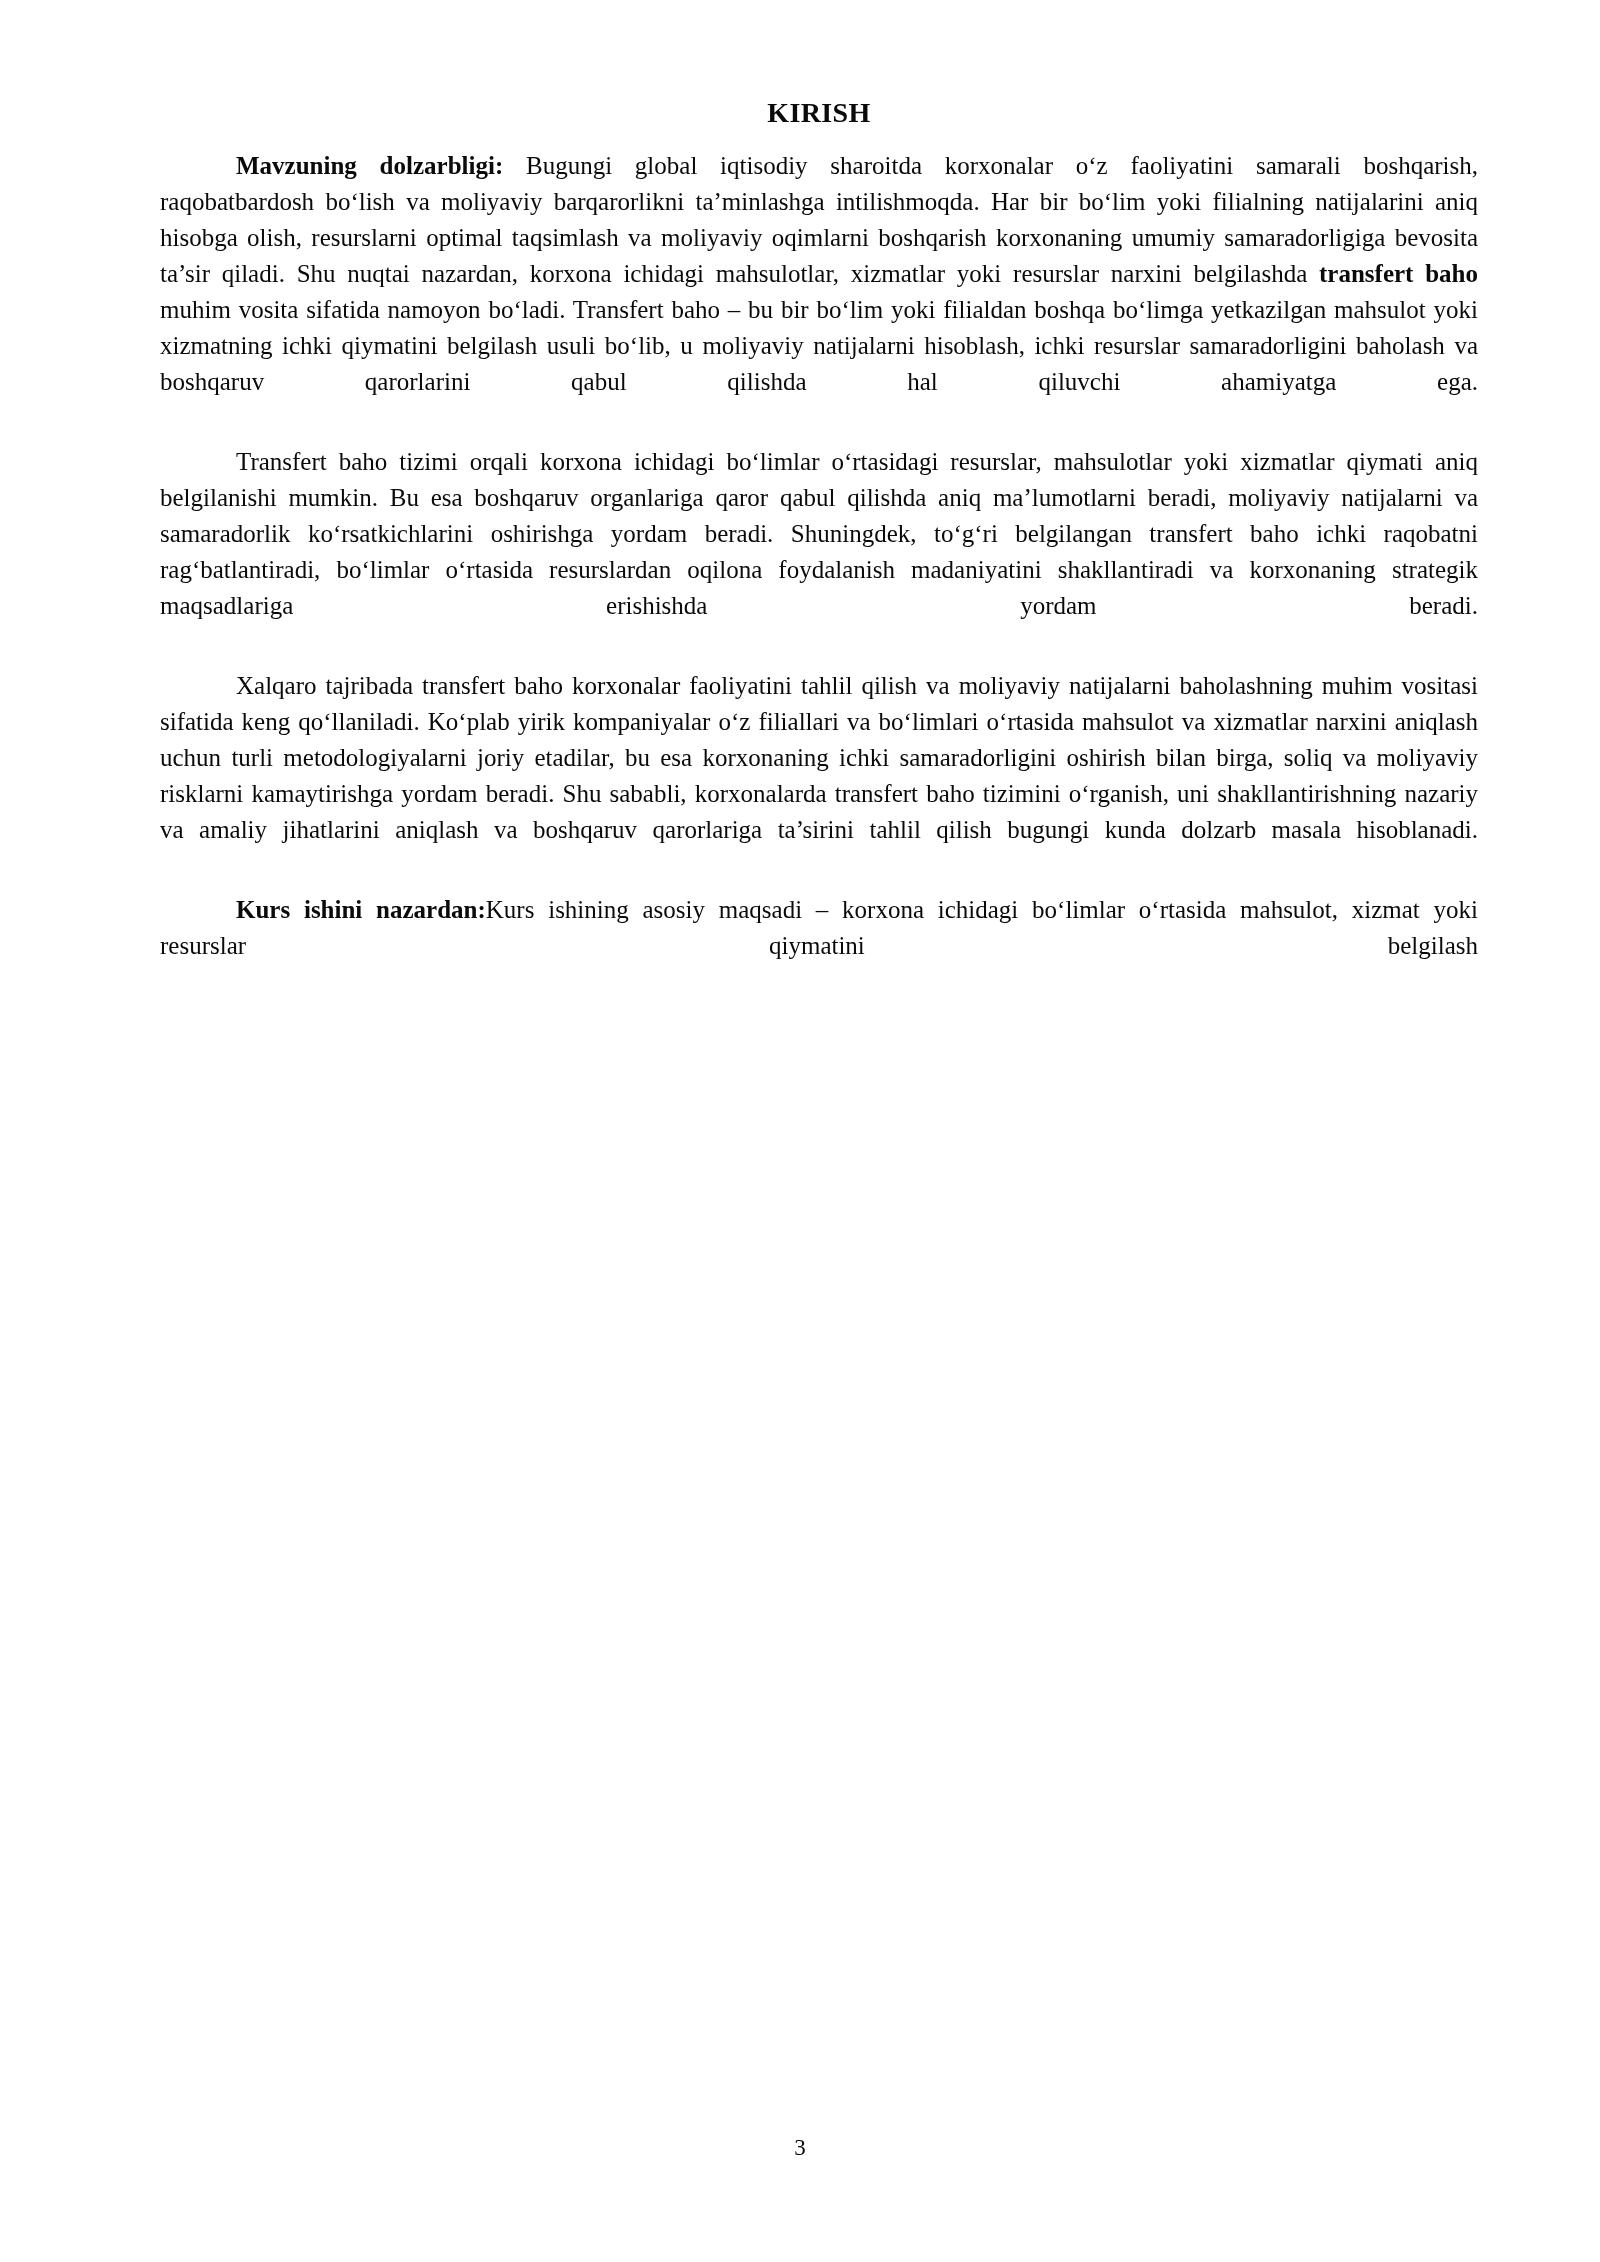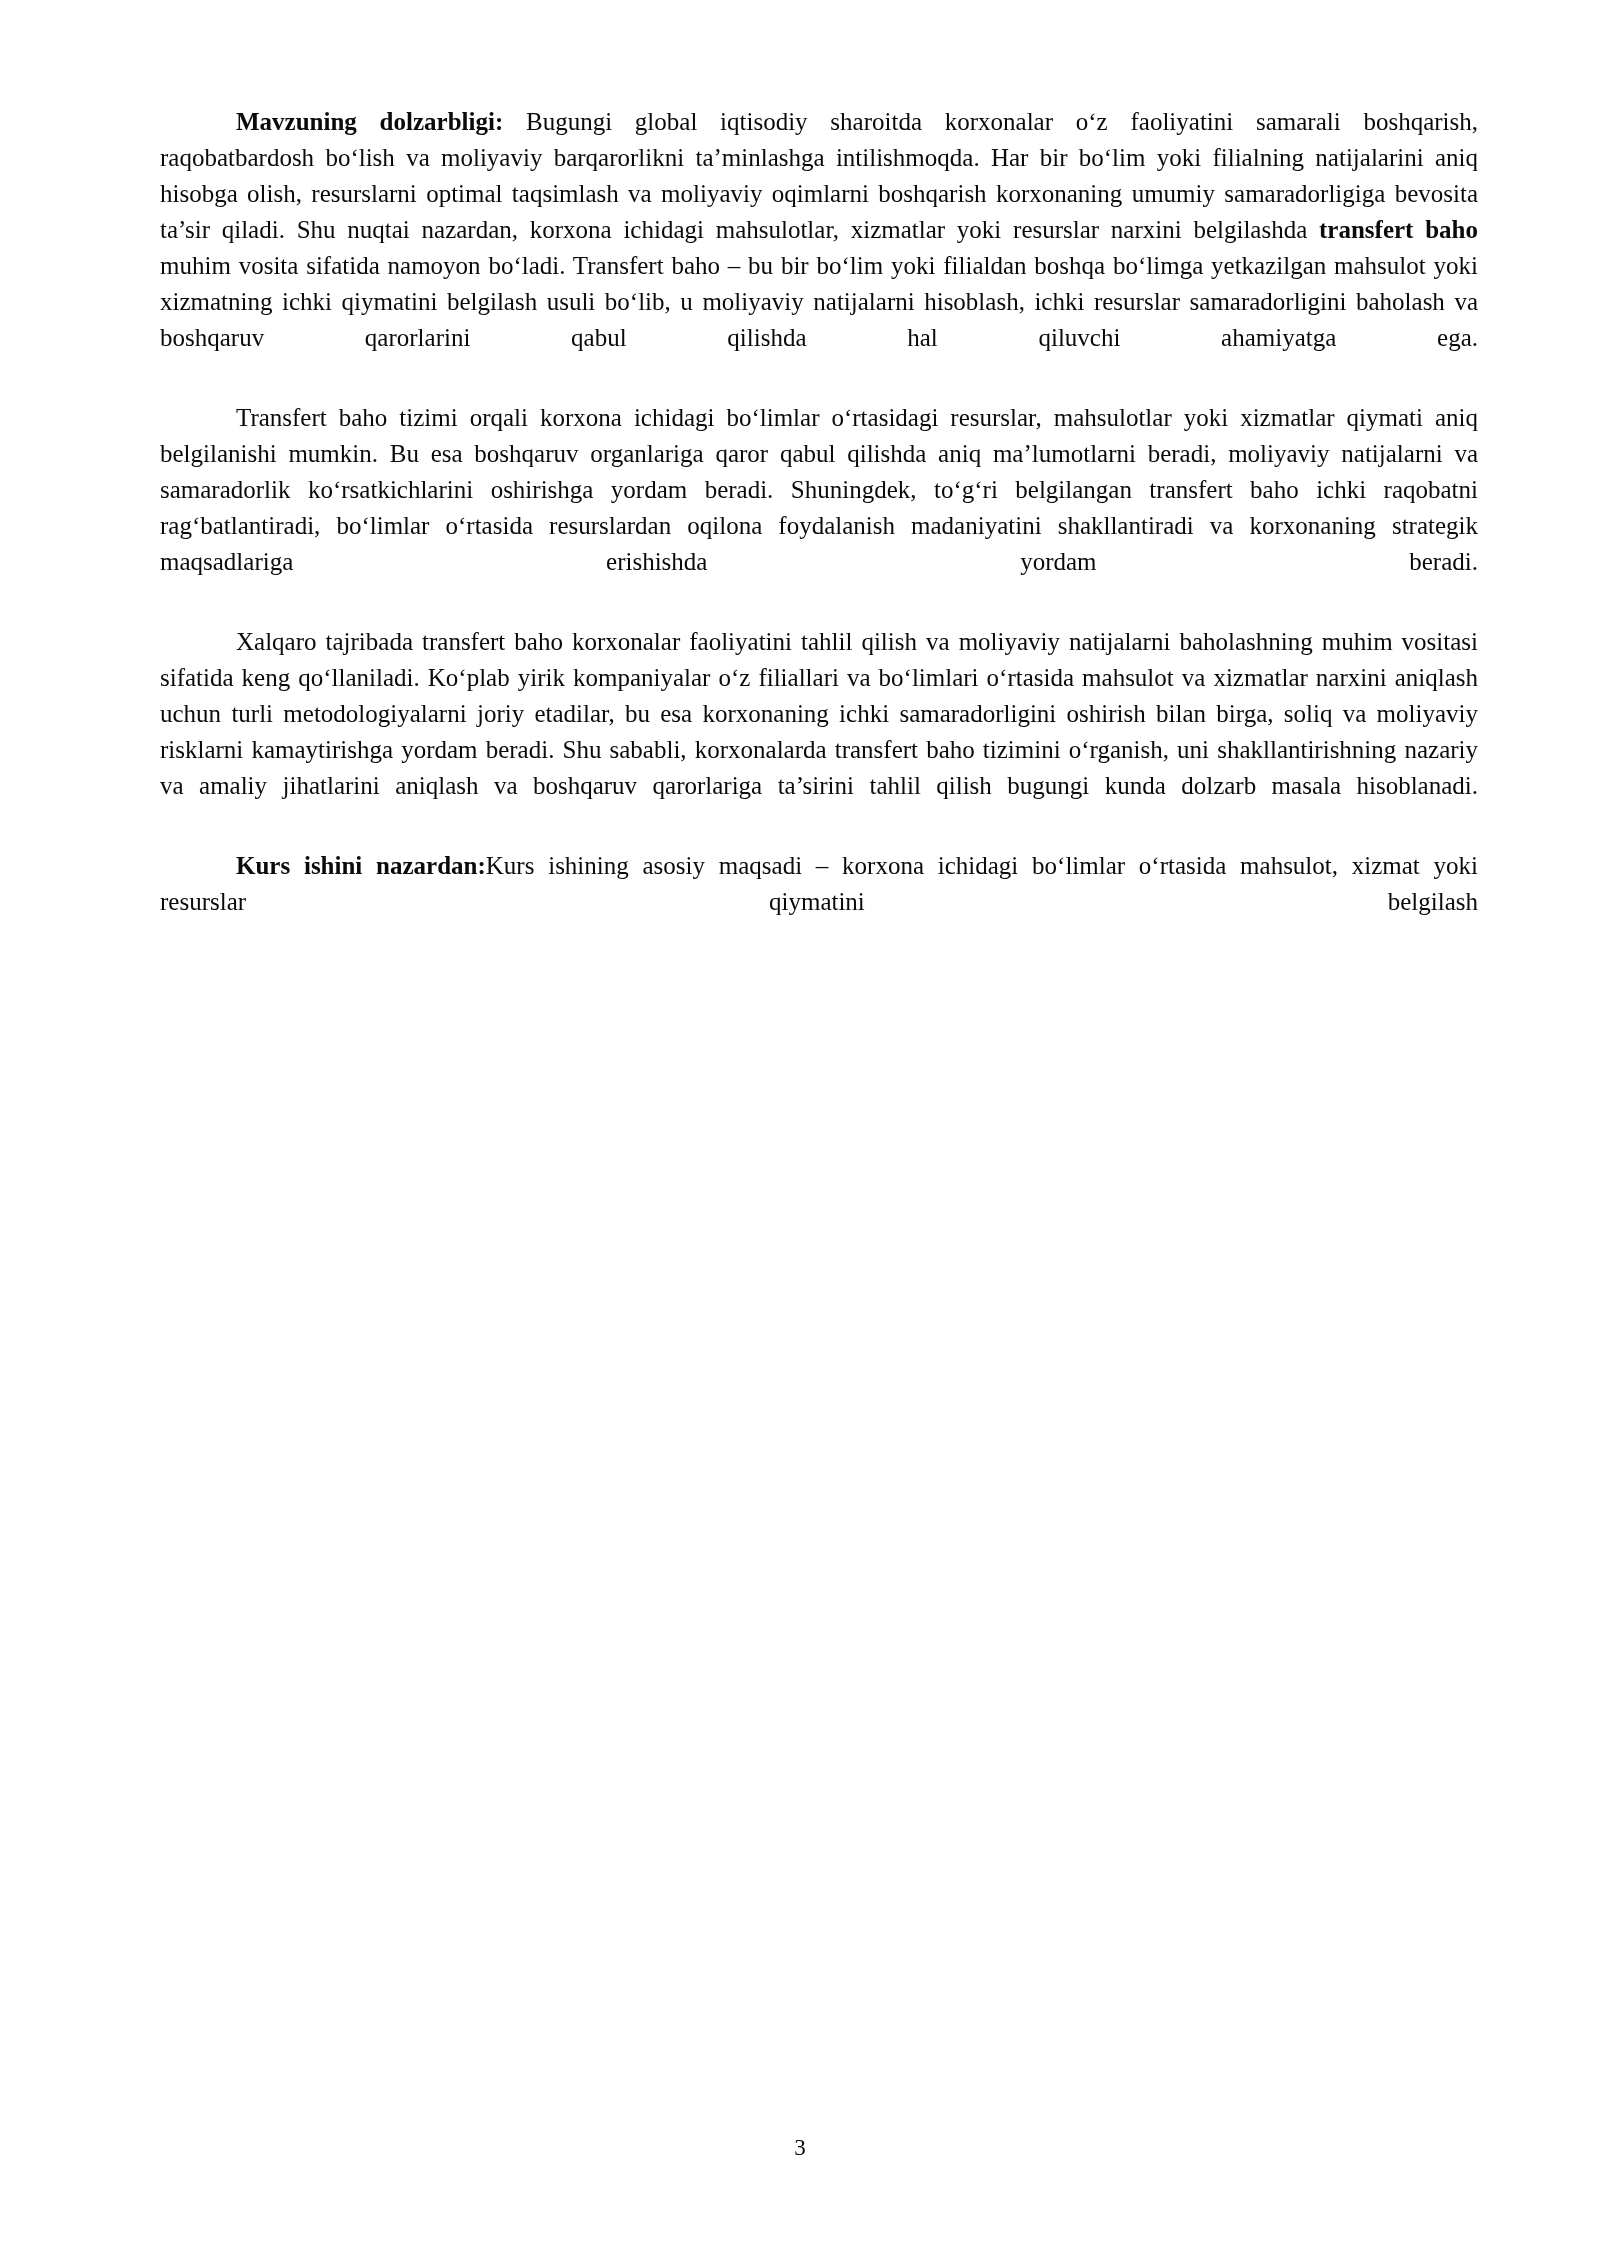--- a/index.html
+++ b/index.html
@@ -65,20 +65,21 @@
     width: 100%;
   }
 </style>
 </head>
 <body>
 
 <div class="page">
 
   <div class="content">
 
+    <h1 class="doc-title">KIRISH</h1>
 
     <p class="body-par"><span class="bold-run">Mavzuning dolzarbligi:</span><span> Bugungi global iqtisodiy sharoitda korxonalar o‘z faoliyatini samarali boshqarish, raqobatbardosh bo‘lish va moliyaviy barqarorlikni ta’minlashga intilishmoqda. Har bir bo‘lim yoki filialning natijalarini aniq hisobga olish, resurslarni optimal taqsimlash va moliyaviy oqimlarni boshqarish korxonaning umumiy samaradorligiga bevosita ta’sir qiladi. Shu nuqtai nazardan, korxona ichidagi mahsulotlar, xizmatlar yoki resurslar narxini belgilashda </span><span class="bold-run">transfert baho</span><span> muhim vosita sifatida namoyon bo‘ladi. Transfert baho – bu bir bo‘lim yoki filialdan boshqa bo‘limga yetkazilgan mahsulot yoki xizmatning ichki qiymatini belgilash usuli bo‘lib, u moliyaviy natijalarni hisoblash, ichki resurslar samaradorligini baholash va boshqaruv qarorlarini qabul qilishda hal qiluvchi ahamiyatga ega.</span></p>
 
     <p class="body-par"><span>Transfert baho tizimi orqali korxona ichidagi bo‘limlar o‘rtasidagi resurslar, mahsulotlar yoki xizmatlar qiymati aniq belgilanishi mumkin. Bu esa boshqaruv organlariga qaror qabul qilishda aniq ma’lumotlarni beradi, moliyaviy natijalarni va samaradorlik ko‘rsatkichlarini oshirishga yordam beradi. Shuningdek, to‘g‘ri belgilangan transfert baho ichki raqobatni rag‘batlantiradi, bo‘limlar o‘rtasida resurslardan oqilona foydalanish madaniyatini shakllantiradi va korxonaning strategik maqsadlariga erishishda yordam beradi.</span></p>
 
     <p class="body-par"><span>Xalqaro tajribada transfert baho korxonalar faoliyatini tahlil qilish va moliyaviy natijalarni baholashning muhim vositasi sifatida keng qo‘llaniladi. Ko‘plab yirik kompaniyalar o‘z filiallari va bo‘limlari o‘rtasida mahsulot va xizmatlar narxini aniqlash uchun turli metodologiyalarni joriy etadilar, bu esa korxonaning ichki samaradorligini oshirish bilan birga, soliq va moliyaviy risklarni kamaytirishga yordam beradi. Shu sababli, korxonalarda transfert baho tizimini o‘rganish, uni shakllantirishning nazariy va amaliy jihatlarini aniqlash va boshqaruv qarorlariga ta’sirini tahlil qilish bugungi kunda dolzarb masala hisoblanadi.</span></p>
 
     <p class="body-par"><span class="bold-run">Kurs ishini nazardan:</span><span>Kurs ishining asosiy maqsadi – korxona ichidagi bo‘limlar o‘rtasida mahsulot, xizmat yoki resurslar qiymatini belgilash</span></p>
 
   </div>

